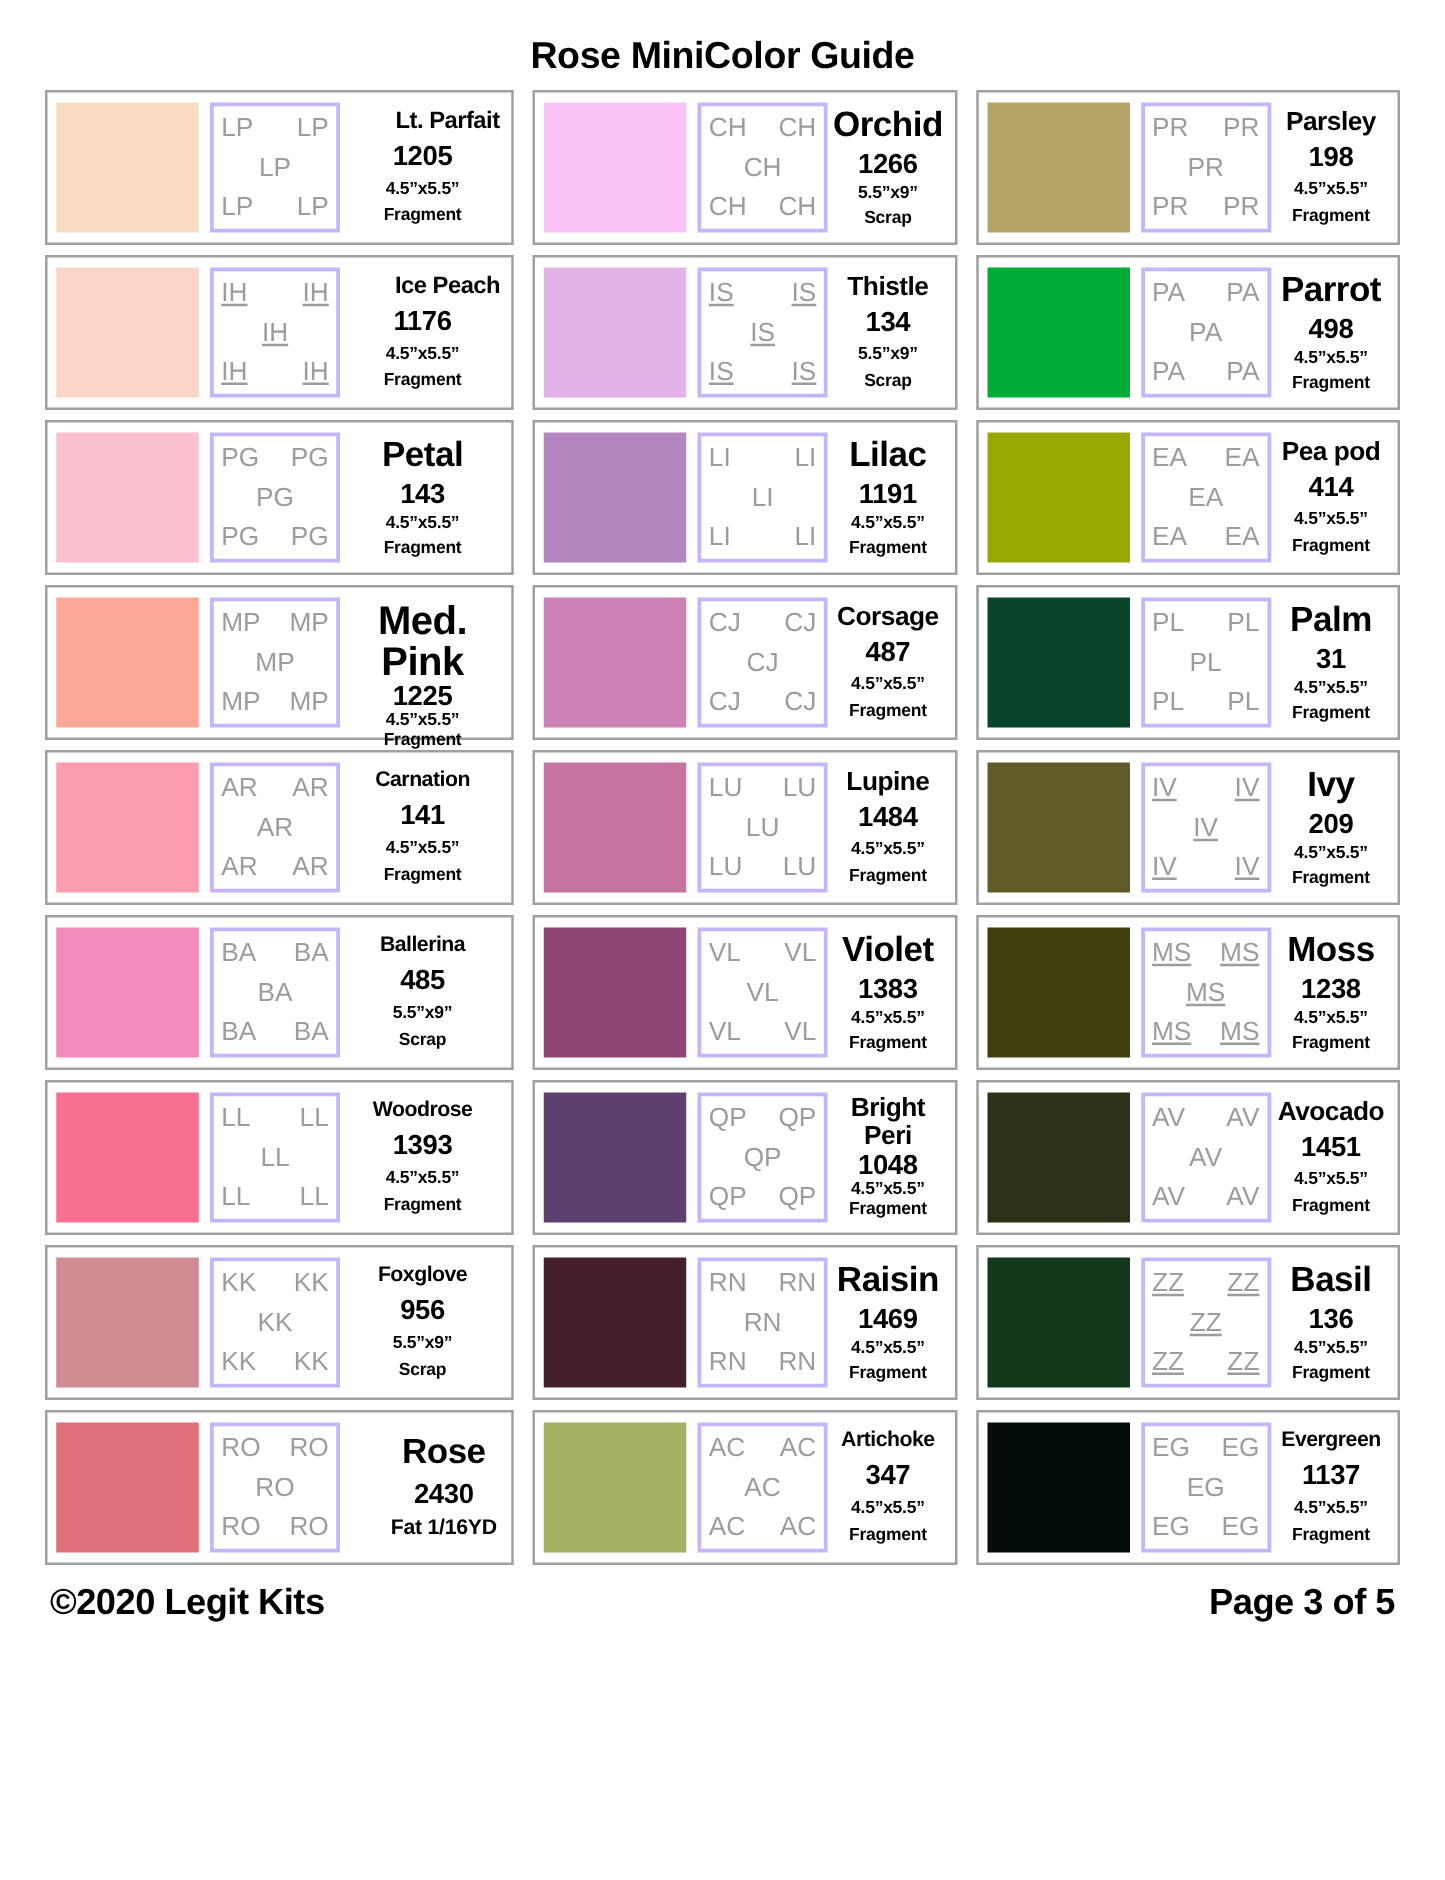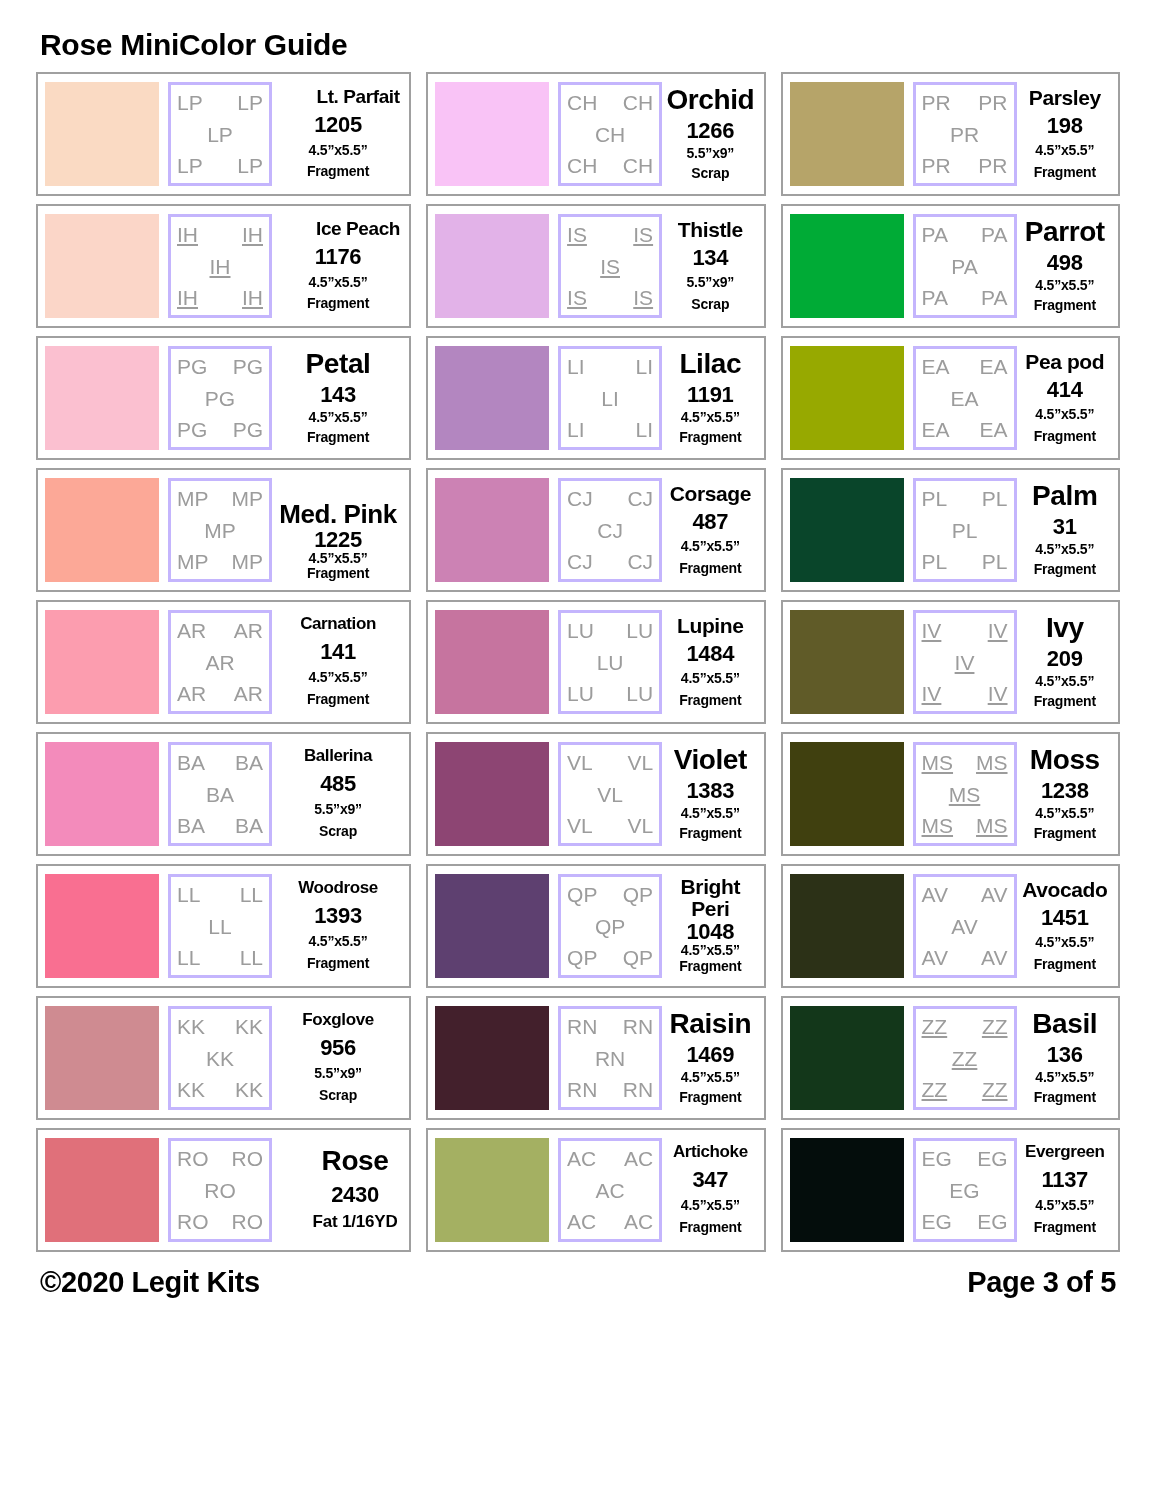--- a/index.html
+++ b/index.html
@@ -19,21 +19,21 @@
     position: relative;
     width: 1156px;
     height: 1504px;
     box-sizing: border-box;
     padding: 28px 36px 0 36px;
   }
 
   
   .header {
     display: flex;
-    justify-content: flex-start;
+    justify-content: center;
     align-items: baseline;
     height: 44px;
     padding: 0 4px;
   }
   .header-title,
   .header-subtitle {
     font-size: 30px;
     font-weight: bold;
     letter-spacing: -0.3px;
     white-space: nowrap;
@@ -118,21 +118,21 @@
     font-weight: bold;
     line-height: 1.02;
     white-space: nowrap;
     letter-spacing: -0.4px;
   }
   .name.wrap {
     white-space: normal;
     line-height: 1.02;
   }
   .name.s-xl { font-size: 28px; }
-  .name.s-lg { font-size: 26px; margin-top: 21px; }
+  .name.s-lg { font-size: 32px; }
   .name.s-md { font-size: 21px; }
   .name.s-sm { font-size: 19px; margin-left: 40px; }
   .name.s-xs { font-size: 17px; }
 
   .number {
     font-weight: bold;
     font-size: 22px;
     line-height: 1.05;
     letter-spacing: -0.3px;
   }

